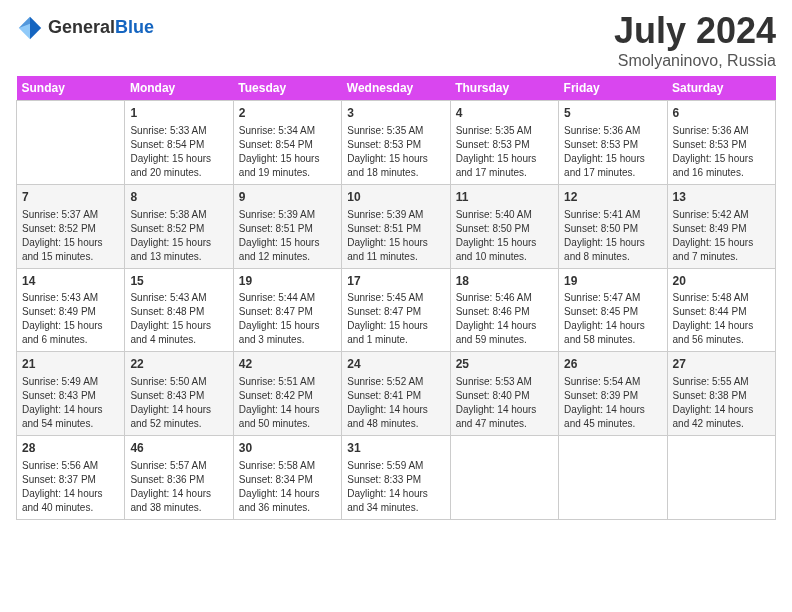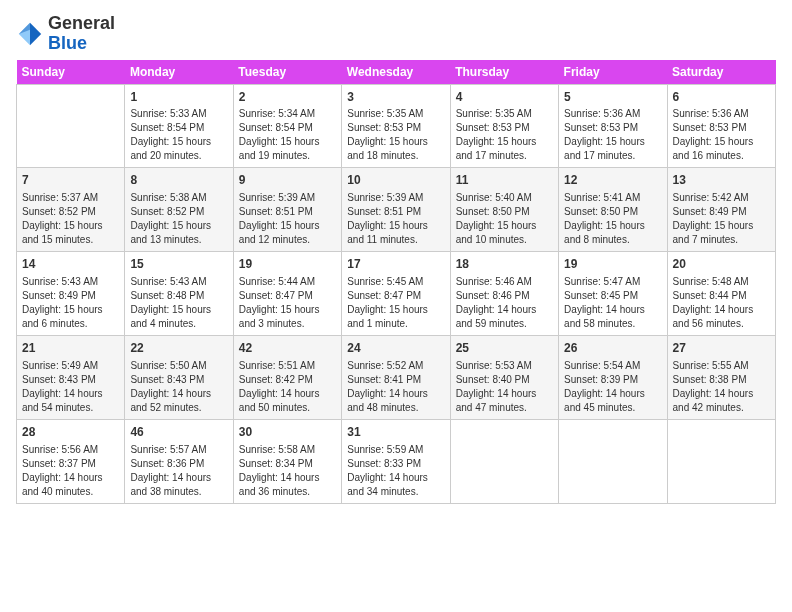--- a/index.html
+++ b/index.html
@@ -22,21 +22,21 @@
       align-items: flex-start;
       margin-bottom: 6px;
     }
     .logo {
       display: flex;
       align-items: center;
       margin-top: 4px;
     }
     .logo-text {
       display: flex;
-      flex-direction: column;
+      flex-direction: row;
       line-height: 1.1;
     }
     .logo-general {
       font-size: 18px;
       font-weight: bold;
       color: #333;
     }
     .logo-blue {
       font-size: 18px;
       font-weight: bold;
@@ -108,20 +108,24 @@
       <svg class="logo-icon" viewBox="0 0 40 40">
         <polygon points="20,4 36,20 20,36" fill="#1565c0"></polygon>
         <polygon points="20,4 4,20 20,36" fill="#90caf9"></polygon>
         <polygon points="20,4 4,20 20,14" fill="#1565c0" opacity="0.5"></polygon>
       </svg>
       <div class="logo-text">
         <span class="logo-general">General</span>
         <span class="logo-blue">Blue</span>
       </div>
     </div>
+    <div class="title-block">
+      <div class="main-title">July 2024</div>
+      <div class="subtitle">Smolyaninovo, Russia</div>
+    </div>
   </div>
 
   <table>
     <thead>
       <tr>
       <th>Sunday</th>
           <th>Monday</th>
           <th>Tuesday</th>
           <th>Wednesday</th>
           <th>Thursday</th>

